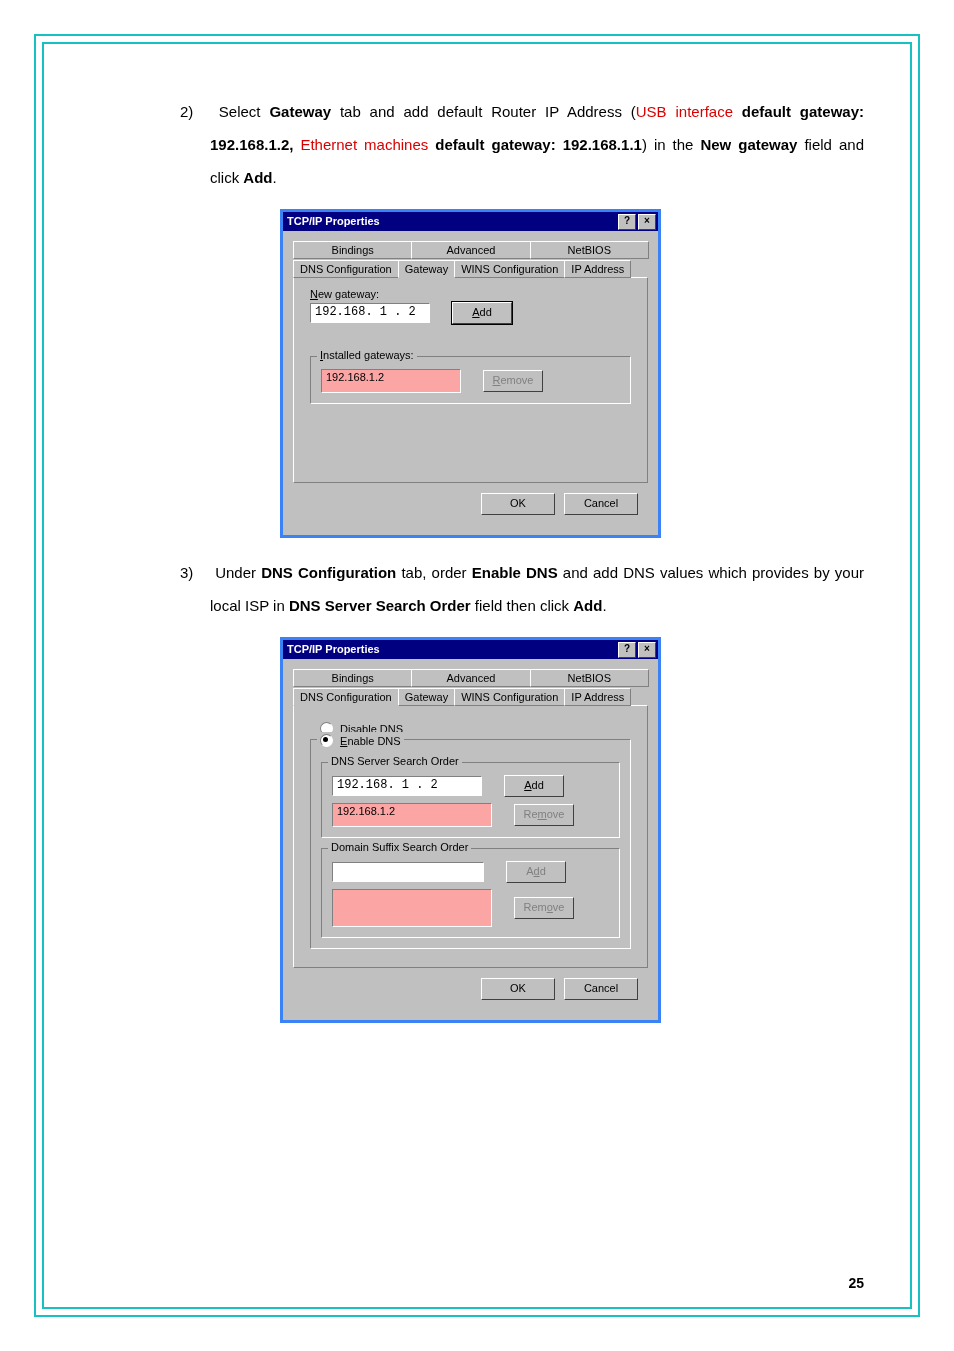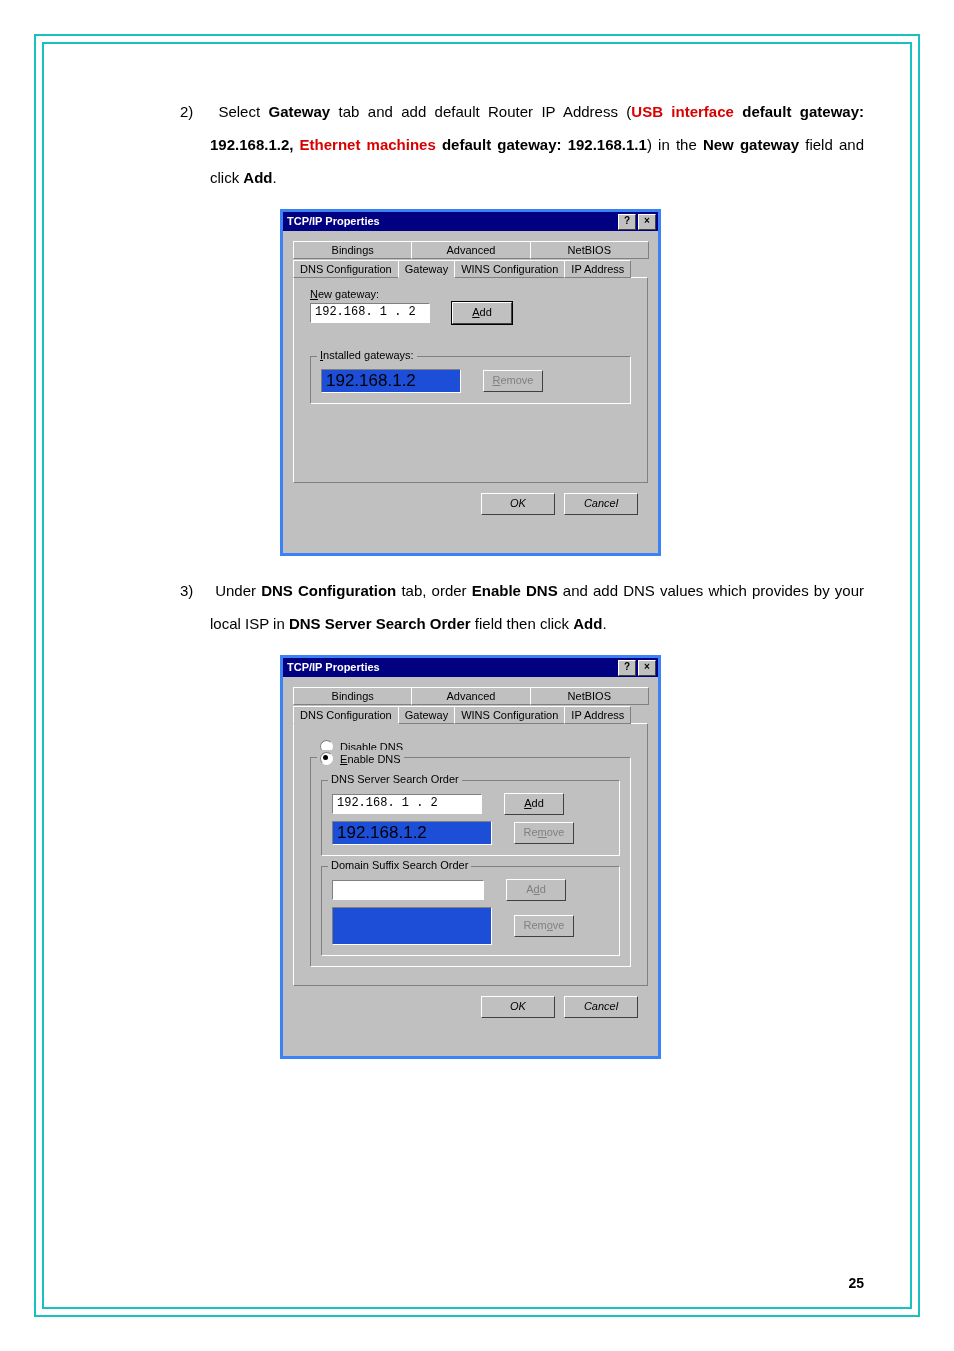--- a/index.html
+++ b/index.html
@@ -8,39 +8,39 @@
     font-family:Arial, Helvetica, sans-serif;
     font-size:15px; color:#000;
     position:relative;
   }
   .outer-border { position:absolute; top:34px; left:34px; right:34px; bottom:34px; border:2px solid #18c1c1; }
   .inner-border { position:absolute; top:42px; left:42px; right:42px; bottom:42px; border:2px solid #18c1c1; }
   .content { position:absolute; top:80px; left:90px; right:90px; bottom:60px; }
 
   .instr { line-height:2.2; text-align:justify; margin-left:120px; }
   .num { display:inline-block; width:30px; margin-left:-30px; }
-  .red { color:#d90000; font-weight:bold; }
+  .red { color:#d90000; font-weight:normal; }
   b   { font-weight:bold; }
 
   .dialog {
     width:375px; margin:10px 0 18px 190px;
     background:#c0c0c0; border:3px solid #3b82f6;
     font-family:"Tahoma","MS Sans Serif",sans-serif; font-size:11px;
   }
   .titlebar {
     background:#000080; color:#fff; height:19px; line-height:19px;
     display:flex; align-items:center; padding:0 2px 0 4px; font-weight:bold;
   }
   .titlebar .spacer { flex:1; }
   .tb-btn {
     width:16px; height:14px; background:#c0c0c0; color:#000; font-size:10px;
     border:1px solid #fff; border-right-color:#404040; border-bottom-color:#404040;
     margin-left:2px; text-align:center; line-height:12px; font-weight:bold;
   }
-  .dlg-body { padding:8px 10px 28px 10px; }
+  .dlg-body { padding:8px 10px 10px 10px; }
   .tabs { display:flex; flex-wrap:wrap; gap:0; font-size:11px; margin-bottom:-1px; }
   .tab {
     padding:2px 6px; background:#c0c0c0;
     border:1px solid #fff; border-right-color:#808080; border-bottom:1px solid #c0c0c0;
     position:relative; margin-right:-1px; margin-top:2px;
   }
   .tab.back { border-bottom:1px solid #808080; }
   .panel {
     border:1px solid #fff; border-right-color:#808080; border-bottom-color:#808080;
     background:#c0c0c0; padding:10px 10px 18px 10px; min-height:10px;
@@ -60,26 +60,26 @@
   .btn.def { outline:1px solid #000; outline-offset:0; }
   .btn.dis { color:#808080; }
   .grp {
     border:1px solid #808080; border-right-color:#fff; border-bottom-color:#fff;
     padding:12px 10px 10px 10px; position:relative; margin-top:10px;
   }
   .grp .legend {
     position:absolute; top:-8px; left:6px; background:#c0c0c0; padding:0 3px; font-size:11px;
   }
   .list {
-    background:#1d4ed8; border:1px solid #808080; border-right-color:#fff; border-bottom-color:#fff;
-    width:130px; height:20px; padding:1px 4px; font-size:17px;
+    background:#fca5a5; border:1px solid #808080; border-right-color:#fff; border-bottom-color:#fff;
+    width:130px; height:20px; padding:1px 4px; font-size:11px;
   }
   .list.tall { height:34px; }
   .footer { text-align:right; padding:10px 10px 10px 0; }
-  .footer .btn { min-width:72px; margin-left:6px;font-style:italic; }
+  .footer .btn { min-width:72px; margin-left:6px; }
   .row { display:flex; align-items:center; gap:22px; }
   .radio {
     width:11px; height:11px; border-radius:50%; border:1px solid #808080;
     border-right-color:#fff; border-bottom-color:#fff; background:#fff;
     display:inline-block; margin-right:4px; position:relative; top:2px;
   }
   .radio.sel::after {
     content:""; position:absolute; top:2px; left:2px; width:5px; height:5px; border-radius:50%; background:#000;
   }
   .field {

